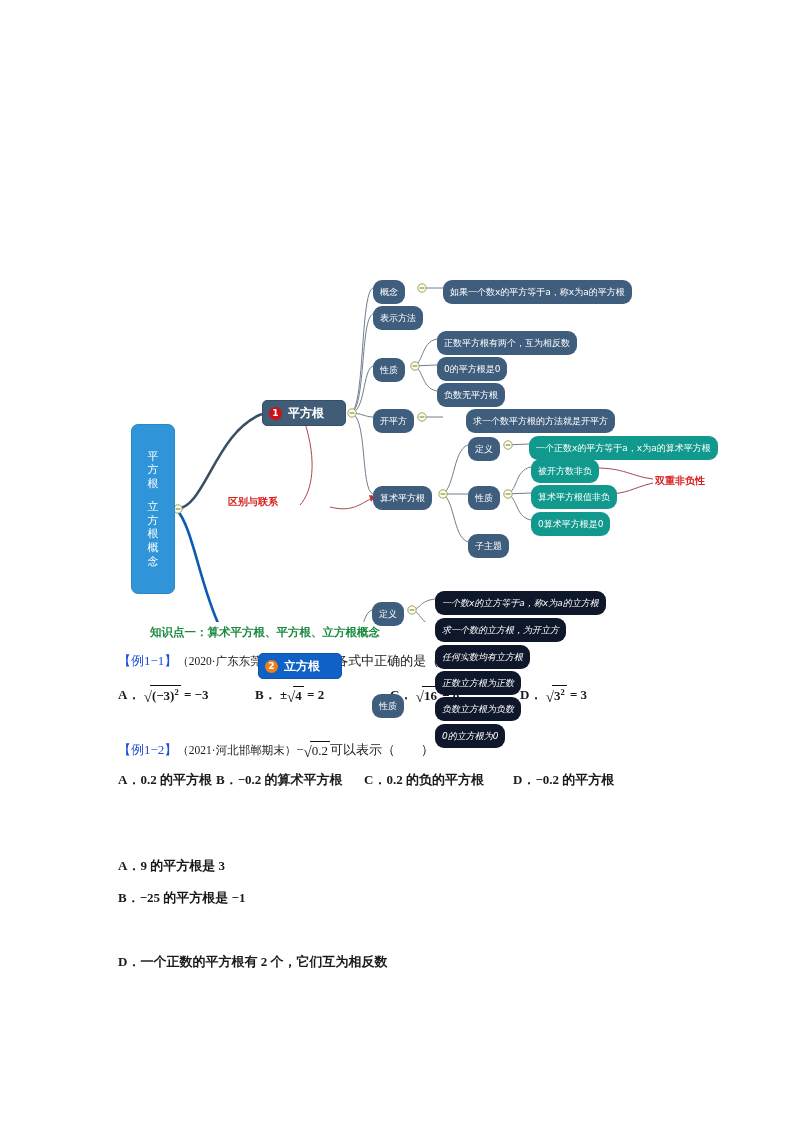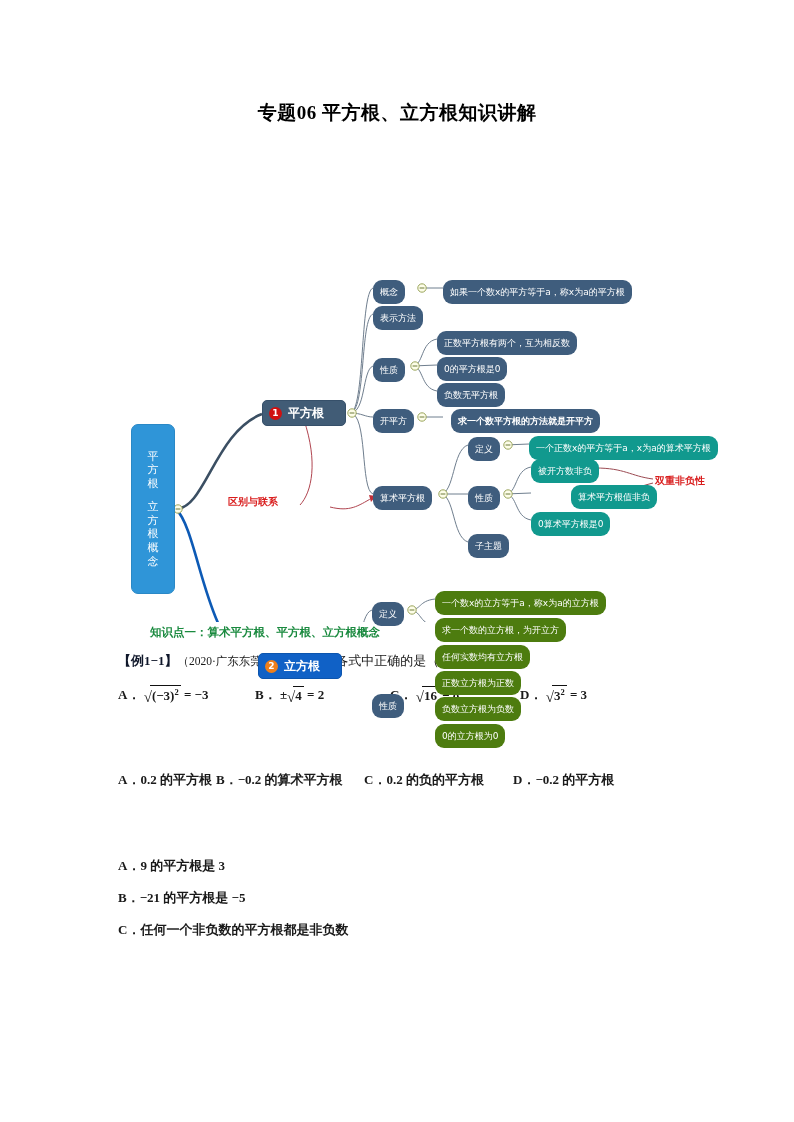--- a/index.html
+++ b/index.html
@@ -82,21 +82,21 @@
 
   
   .pill{
     border-radius:9px;
     height:24px;
     font-size:9px;
     padding:0 7px;
   }
   .pill.slate{background:#3f5d7d;}
   .pill.teal{background:#11998e;}
-  .pill.teal2{background:#4d7c0f;}
+  .pill.teal2{background:#0f172a;font-style:italic;}
 
   
   .annot{
     position:absolute;
     font-family:"DejaVu Sans","Liberation Sans",sans-serif;
     font-size:10px;font-weight:bold;color:#d91c1c;
     white-space:nowrap;z-index:4;
   }
 
   
@@ -106,21 +106,21 @@
     font-size:11.5px;font-weight:bold;color:#1a8a3f;
     white-space:nowrap;
     margin-left:32px;
   }
   .qline{
     position:absolute;left:118px;
     font-size:13px;color:#1a1a1a;
     white-space:nowrap;
     font-family:"Liberation Serif","DejaVu Serif",serif;
   }
-  .qtag{color:#0f172a;font-weight:bold;}
+  .qtag{color:#1d4ed8;font-weight:normal;}
   .small{font-size:11.5px;}
   .opt{
     position:absolute;
     font-size:13px;color:#1a1a1a;white-space:nowrap;
     font-family:"Liberation Serif","DejaVu Serif",serif;
     font-weight:bold;
   }
 
   
   .rad{display:inline-block;position:relative;white-space:nowrap;vertical-align:-2px;}
@@ -129,21 +129,20 @@
     display:inline-block;border-top:1.2px solid #111;
     padding:1px 2px 0 2px;margin-left:-2px;position:relative;top:-1px;
   }
   sup.exp{font-size:8.5px;vertical-align:super;}
 </style>
 </head>
 <body>
 
 <div id="page">
 
-  <div class="doc-title">专题06 平方根、立方根知识讲解</div>
 
   <div id="mindmap">
 
     <svg id="mm-svg" viewBox="0 0 794 490">
 
       <path d="M176 377 C 205 377, 215 300, 262 282" stroke="#3b4f63" stroke-width="2.6" fill="none"></path>
 
       <path d="M176 377 C 200 400, 205 520, 258 534" stroke="#0d5ab5" stroke-width="2.6" fill="none"></path>
 
       <path d="M350 281 C 365 281, 360 160, 373 156" stroke="#6f7e8e" stroke-width="1" fill="none"></path>
@@ -245,29 +244,29 @@
     <div class="node pill slate" style="left:373px;top:148px;">概念</div>
     <div class="node pill slate" style="left:373px;top:174px;">表示方法</div>
     <div class="node pill slate" style="left:373px;top:226px;">性质</div>
     <div class="node pill slate" style="left:373px;top:277px;">开平方</div>
     <div class="node pill slate" style="left:373px;top:354px;">算术平方根</div>
 
     <div class="node pill slate" style="left:443px;top:148px;">如果一个数x的平方等于a，称x为a的平方根</div>
     <div class="node pill slate" style="left:437px;top:199px;">正数平方根有两个，互为相反数</div>
     <div class="node pill slate" style="left:437px;top:225px;">0的平方根是0</div>
     <div class="node pill slate" style="left:437px;top:251px;">负数无平方根</div>
-    <div class="node pill slate" style="left:451px;top:277px;font-weight:bold;">求一个数平方根的方法就是开平方</div>
+    <div class="node pill slate" style="left:466px;top:277px;">求一个数平方根的方法就是开平方</div>
 
     <div class="node pill slate" style="left:468px;top:305px;">定义</div>
     <div class="node pill slate" style="left:468px;top:354px;">性质</div>
     <div class="node pill slate" style="left:468px;top:402px;">子主题</div>
 
     <div class="node pill teal" style="left:529px;top:304px;">一个正数x的平方等于a，x为a的算术平方根</div>
     <div class="node pill teal" style="left:531px;top:327px;">被开方数非负</div>
-    <div class="node pill teal" style="left:531px;top:353px;margin-left:40px;">算术平方根值非负</div>
+    <div class="node pill teal" style="left:531px;top:353px;">算术平方根值非负</div>
     <div class="node pill teal" style="left:531px;top:380px;">0算术平方根是0</div>
 
     <div class="node pill slate" style="left:372px;top:470px;">定义</div>
     <div class="node pill slate" style="left:372px;top:562px;">性质</div>
 
     <div class="node pill teal2" style="left:435px;top:459px;">一个数x的立方等于a，称x为a的立方根</div>
     <div class="node pill teal2" style="left:435px;top:486px;">求一个数的立方根，为开立方</div>
     <div class="node pill teal2" style="left:435px;top:513px;">任何实数均有立方根</div>
     <div class="node pill teal2" style="left:435px;top:539px;">正数立方根为正数</div>
     <div class="node pill teal2" style="left:435px;top:565px;">负数立方根为负数</div>
@@ -300,24 +299,27 @@
     <span class="rad"><span class="sign">√</span><span class="bar">16</span></span>
     <span>= 8</span>
   </div>
 
   <div class="opt" style="left:520px;top:686px;">
     <span>D．</span>
     <span class="rad"><span class="sign">√</span><span class="bar"><span>3</span><sup class="exp">2</sup></span></span>
     <span>= 3</span>
   </div>
 
+  <div class="qline" style="top:741px;">
+    <span class="qtag">【例1−2】</span><span class="small">（2021·河北邯郸期末）</span><span>−</span><span class="rad"><span class="sign">√</span><span class="bar">0.2</span></span><span>可以表示（　　）</span>
+  </div>
 
   <div class="opt" style="left:118px;top:771px;">A．0.2 的平方根</div>
   <div class="opt" style="left:216px;top:771px;">B．−0.2 的算术平方根</div>
   <div class="opt" style="left:364px;top:771px;">C．0.2 的负的平方根</div>
   <div class="opt" style="left:513px;top:771px;">D．−0.2 的平方根</div>
 
 
   <div class="opt" style="left:118px;top:857px;">A．9 的平方根是 3</div>
-  <div class="opt" style="left:118px;top:889px;">B．−21 的平方根是 −5</div>
-  <div class="opt" style="left:118px;top:921px;">C．任何一个非负数的平方根都是非负数</div>
+  <div class="opt" style="left:118px;top:889px;">B．−25 的平方根是 −1</div>
+  <div class="opt" style="left:118px;top:953px;">D．一个正数的平方根有 2 个，它们互为相反数</div>
 
 </div>
 
 </body></html>

